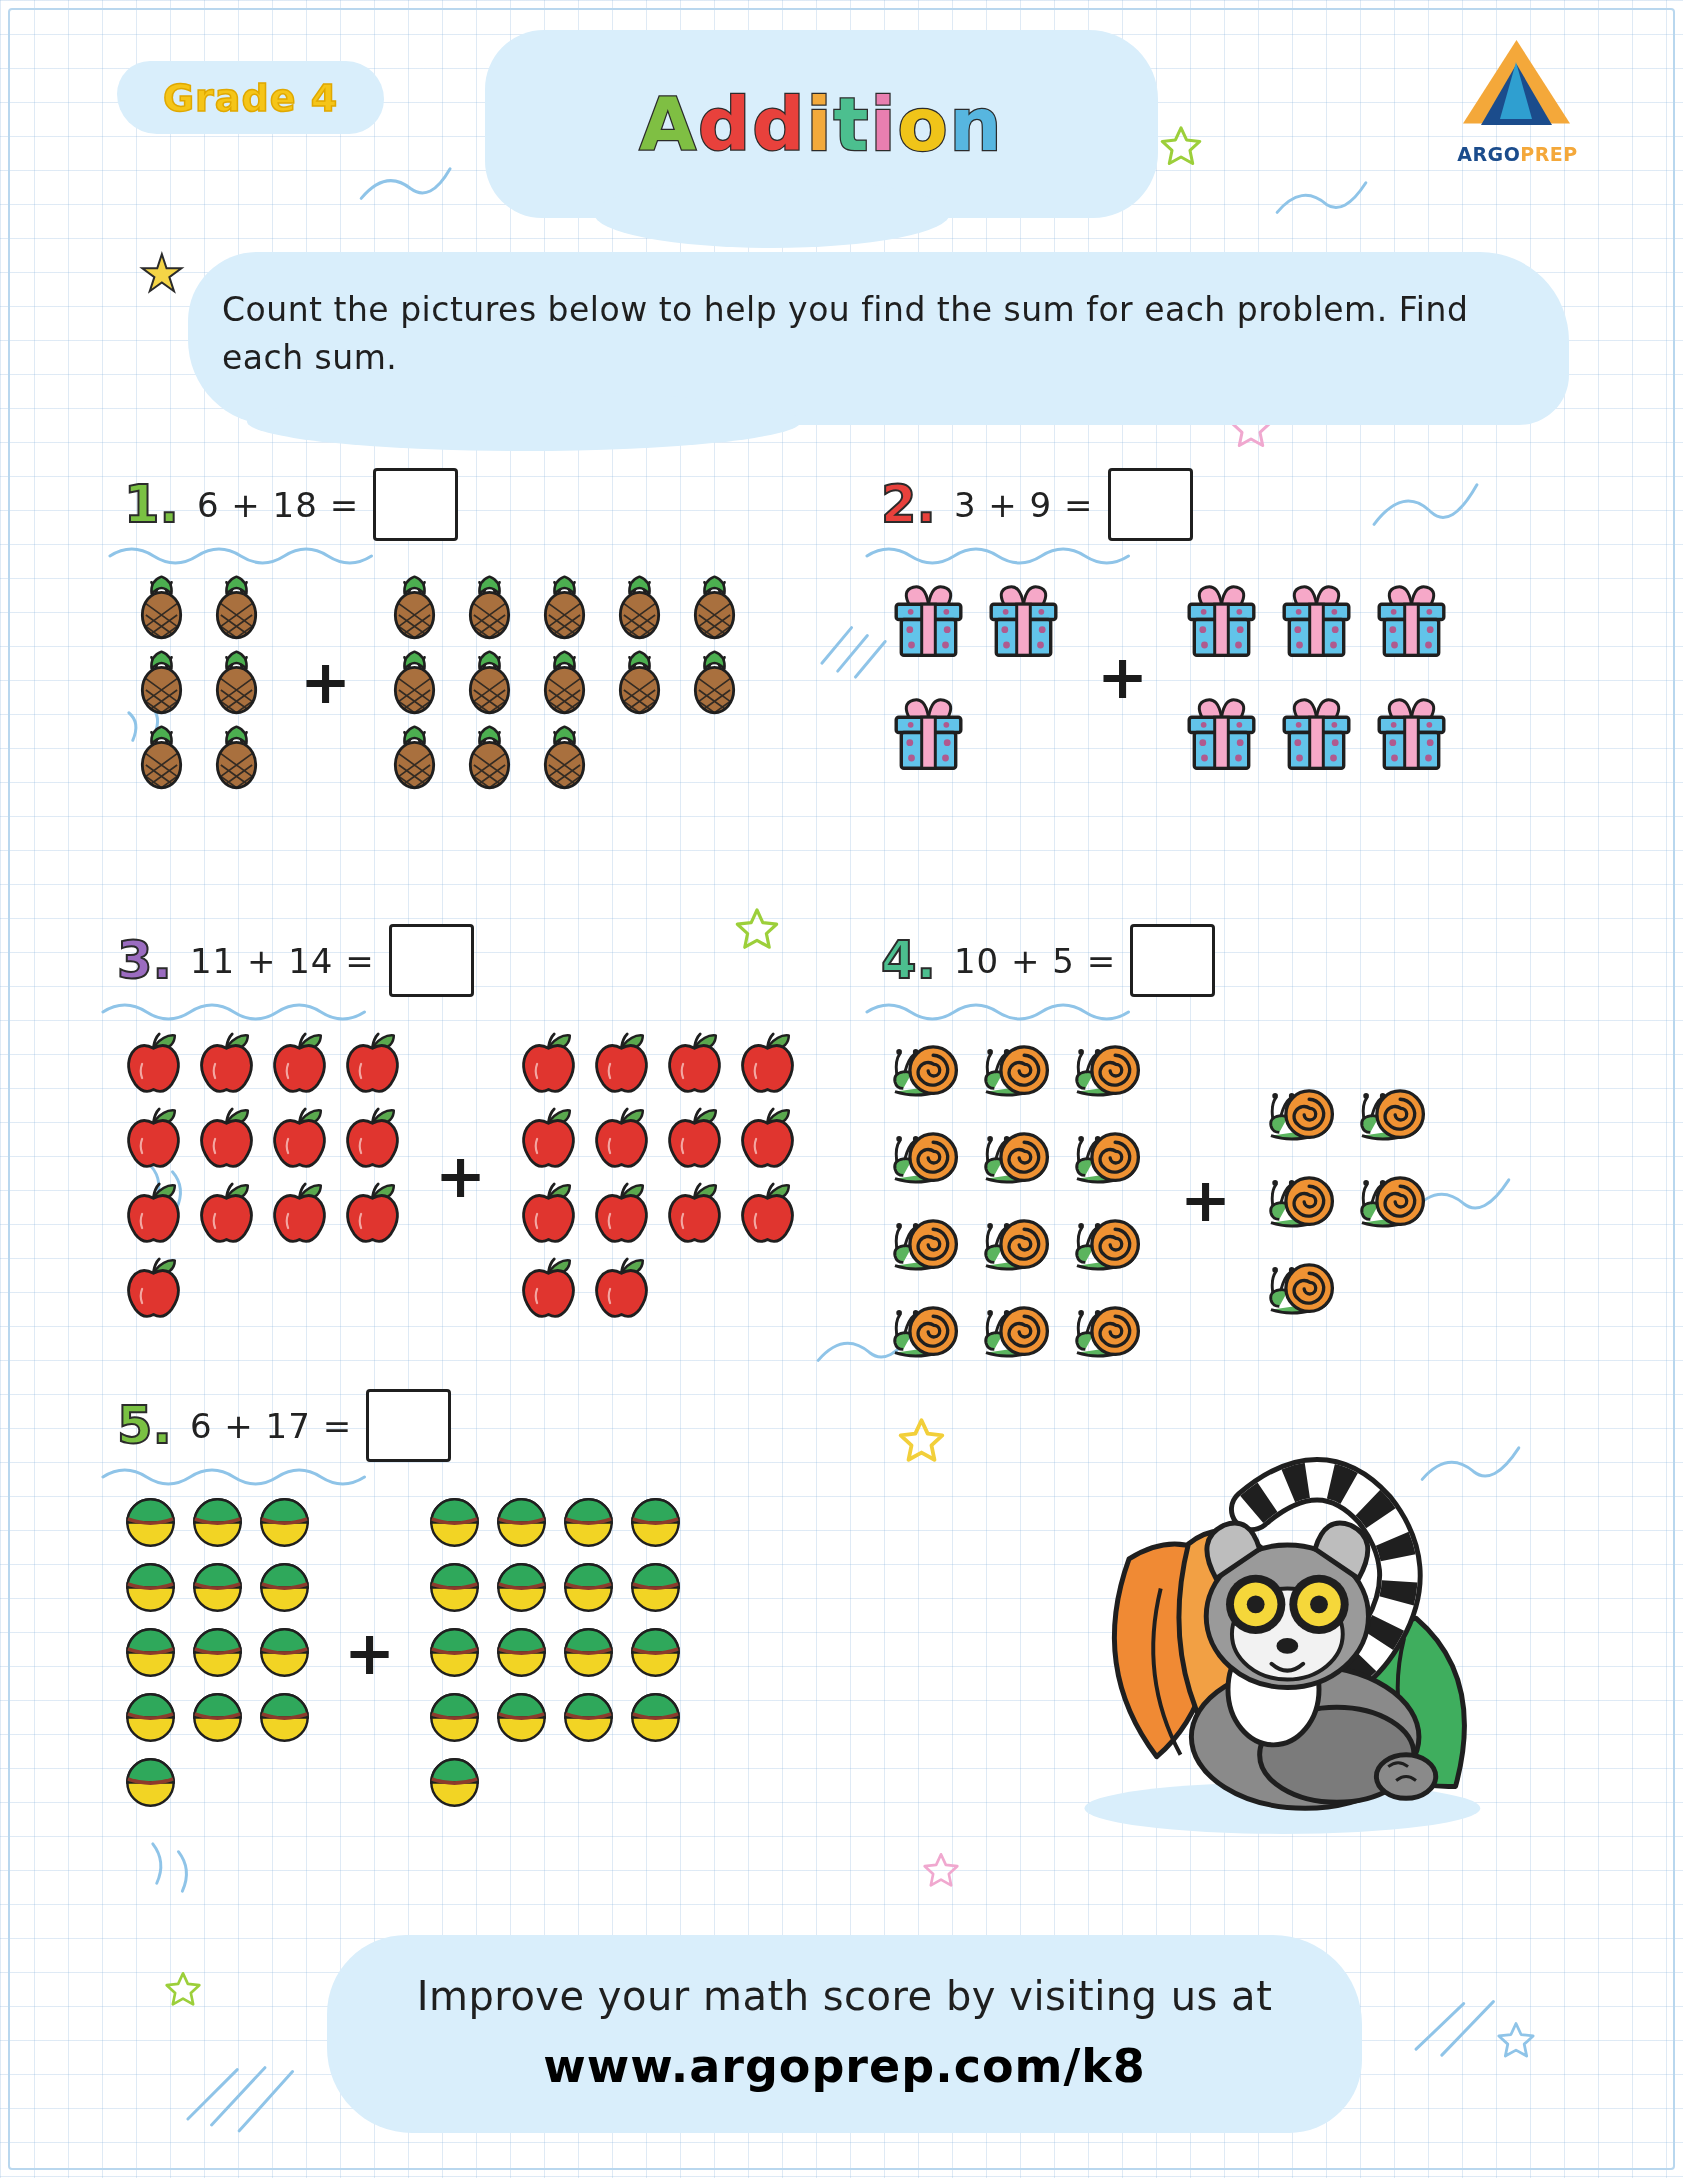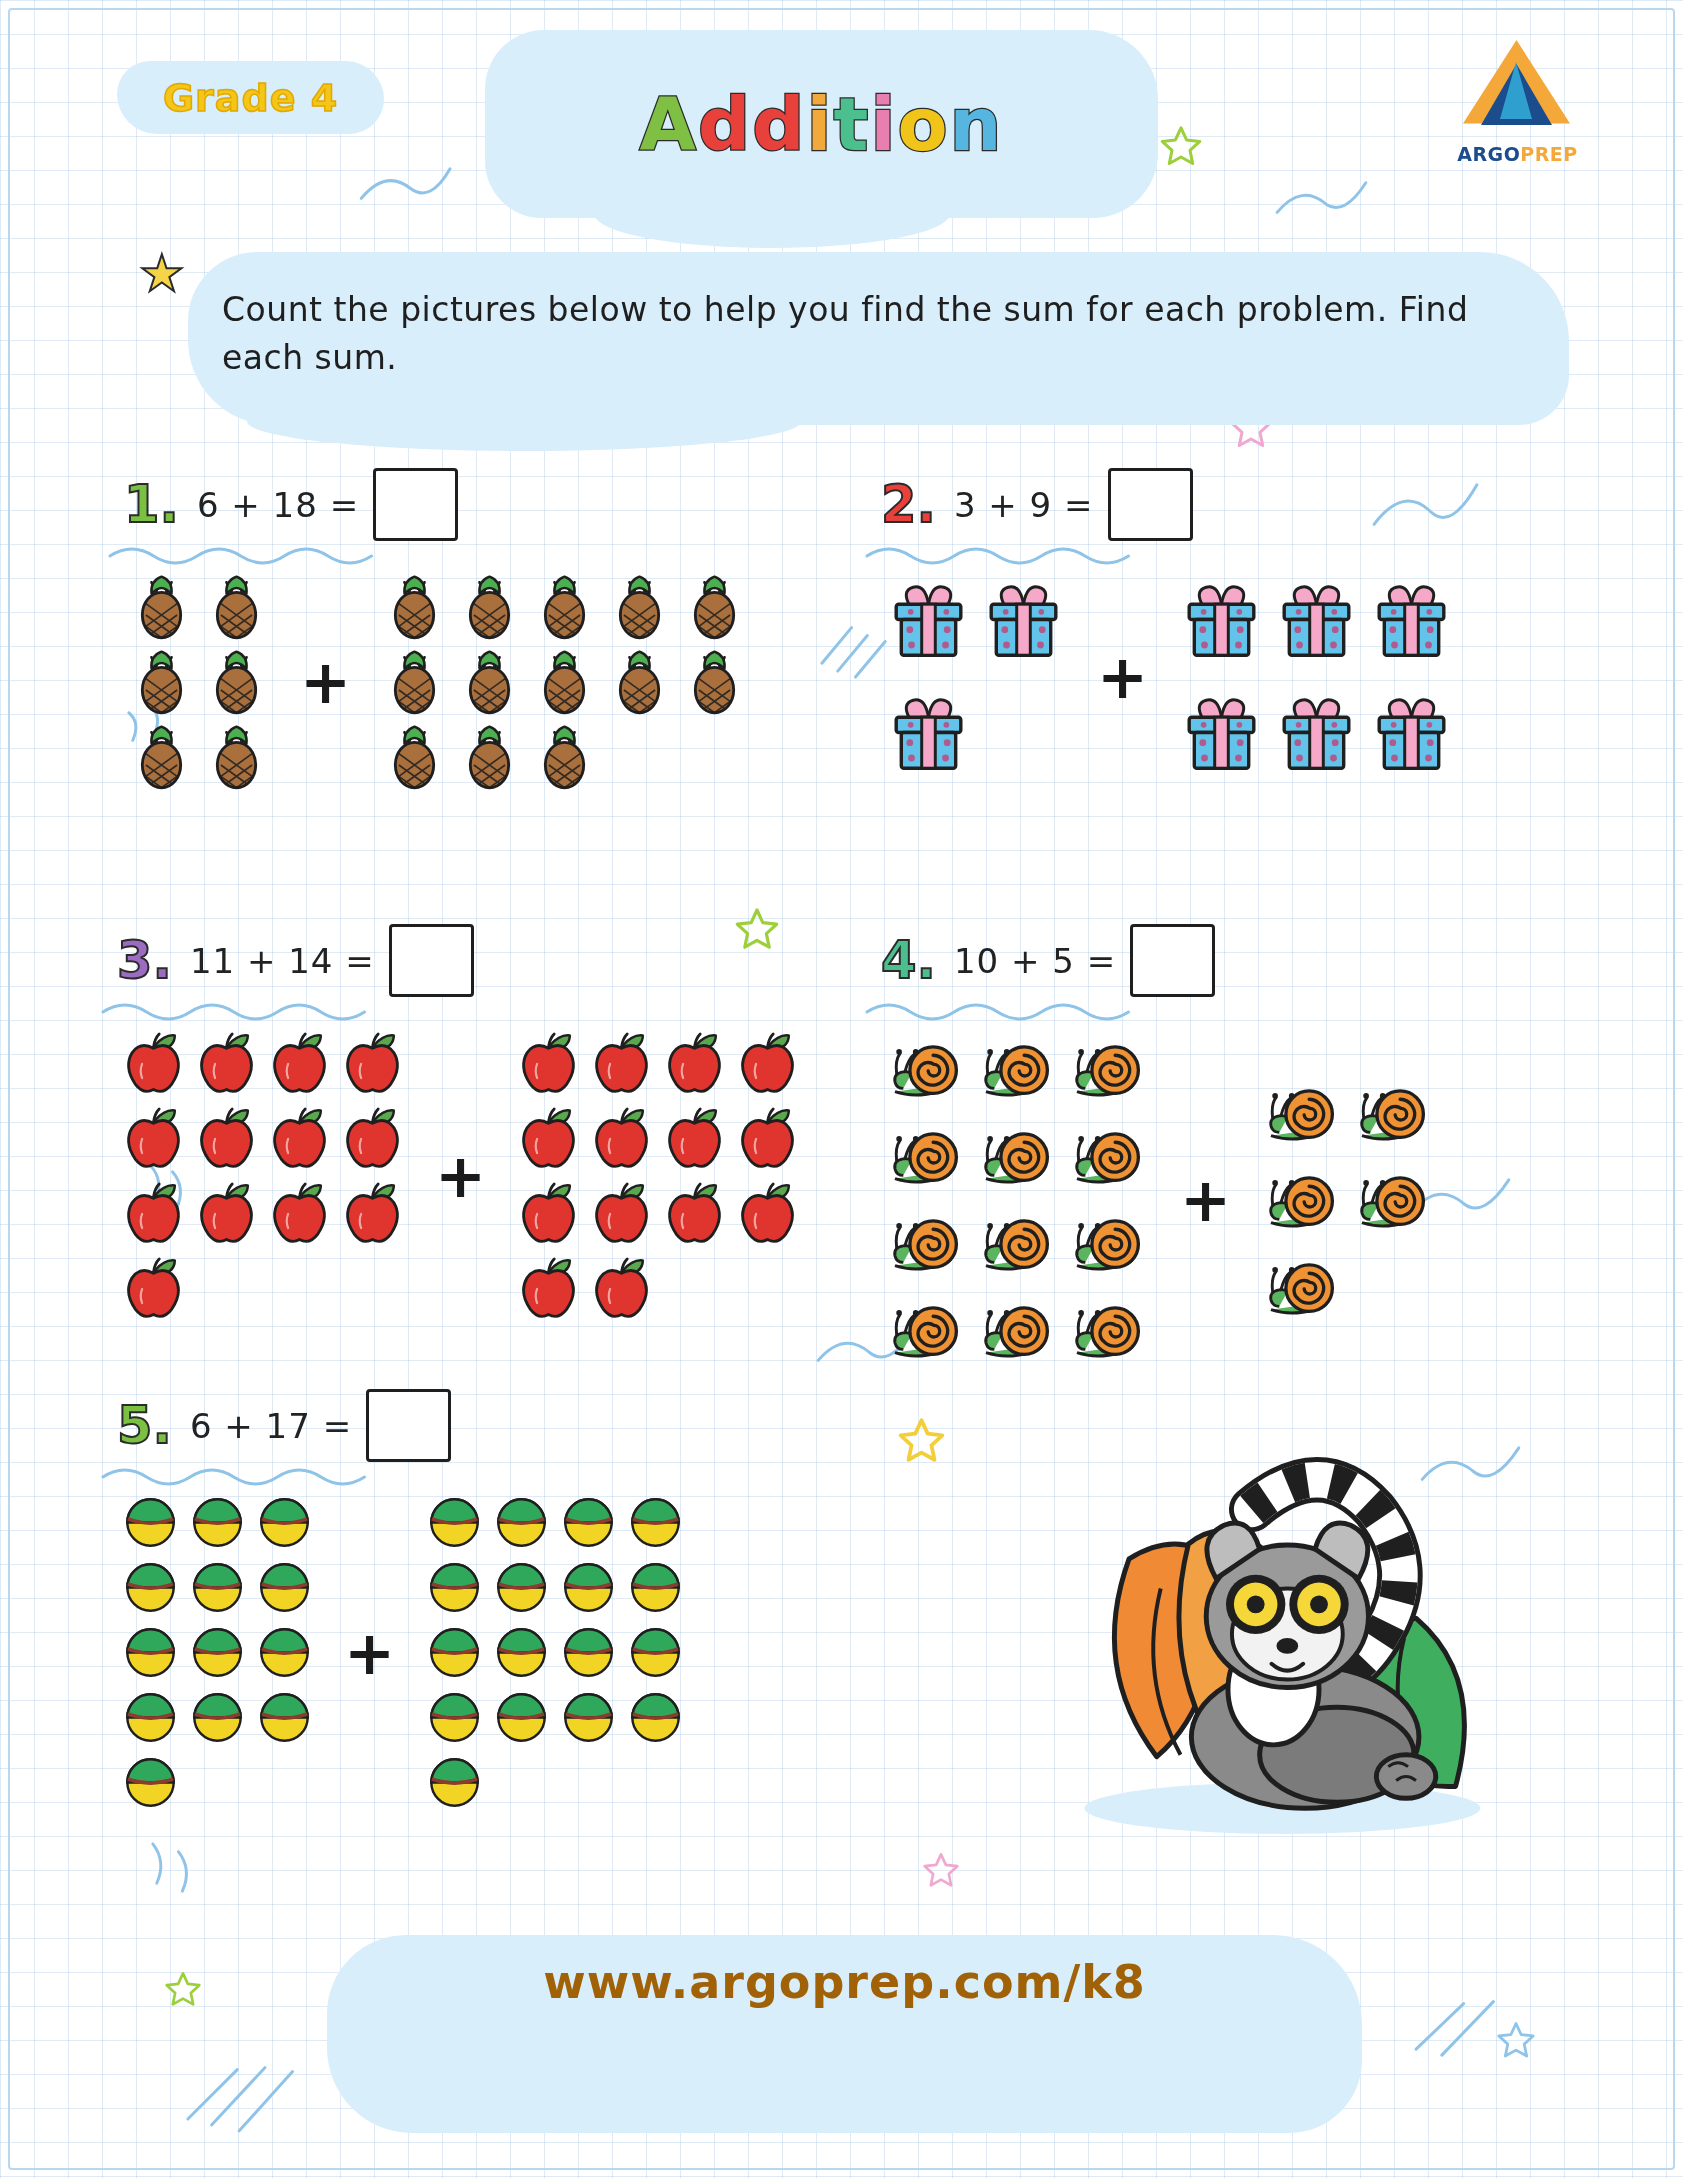--- a/index.html
+++ b/index.html
@@ -183,21 +183,21 @@
     background: #d9eefb;
     border-radius: 79px 89px 73px 85px;
     text-align: center;
   }
   #footer-line1 {
     padding-top: 38px;
     font-size: 40px; color:#1f1f1f; letter-spacing: 0.5px;
   }
   #footer-line2 {
     padding-top: 20px;
-    font-size: 46px; font-weight: bold; color:#a16207; letter-spacing: 1px;
+    font-size: 46px; font-weight: bold; color:#000000; letter-spacing: 1px;
   }
 
   .doodle { position:absolute; z-index:2; pointer-events:none; }
 </style>
 </head>
 <body>
 
 <div id="grid-bg"></div>
 <div id="page-border"></div>
 
@@ -1309,15 +1309,16 @@
     <circle cx="282" cy="166" r="9" fill="#1f1f1f"></circle>
     <ellipse cx="250" cy="208" rx="11" ry="8" fill="#1f1f1f"></ellipse>
     <path d="M234 226 q16 14 32 0" fill="none" stroke="#1f1f1f" stroke-width="4" stroke-linecap="round"></path>
 
     <ellipse cx="370" cy="340" rx="30" ry="22" fill="#8a8a8a" stroke="#1f1f1f" stroke-width="5"></ellipse>
     <path d="M352 330 q10 -8 20 0 M360 344 q10 -8 20 0" fill="none" stroke="#1f1f1f" stroke-width="3"></path>
   </svg>
 </div>
 
 <div class="layer" id="footer-banner">
+  <div id="footer-line1">Improve your math score by visiting us at</div>
   <div id="footer-line2">www.argoprep.com/k8</div>
 </div>
 
 
 </body></html>

